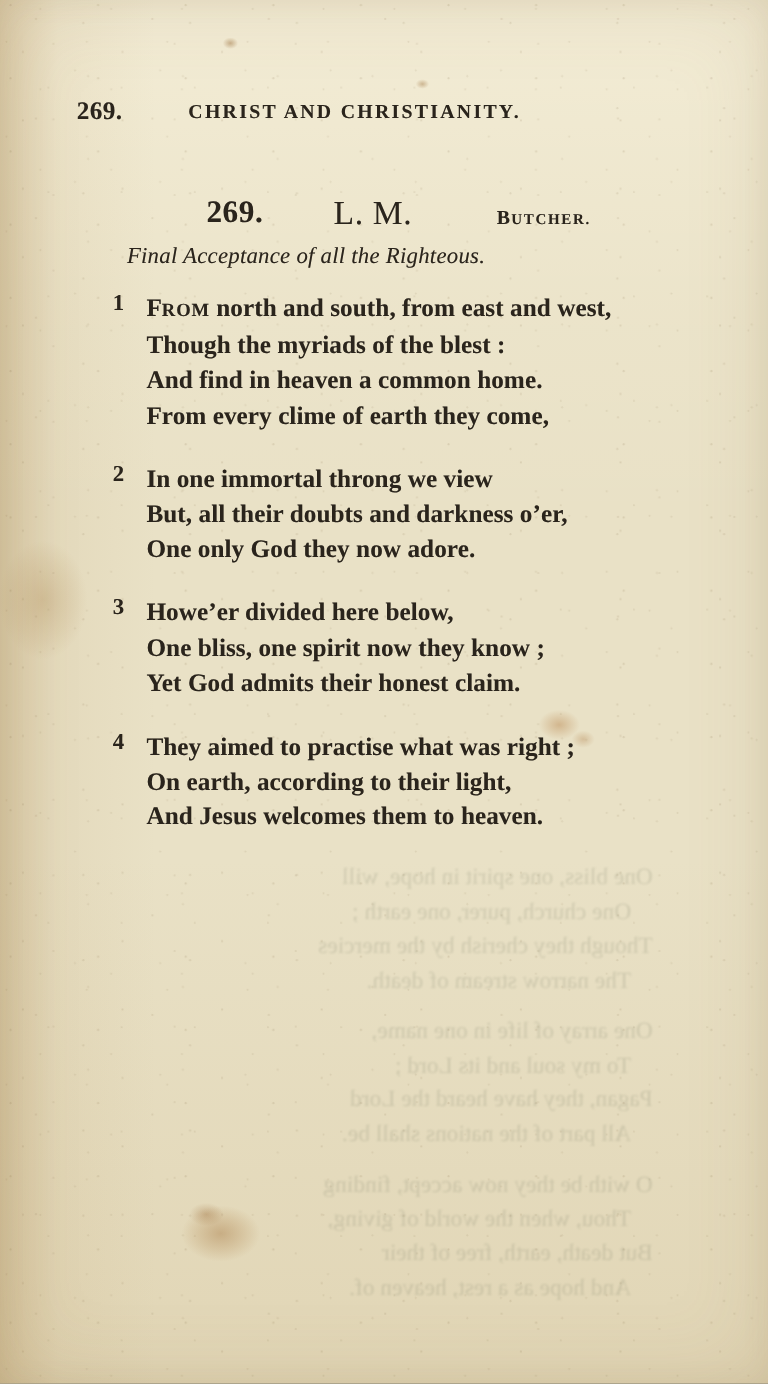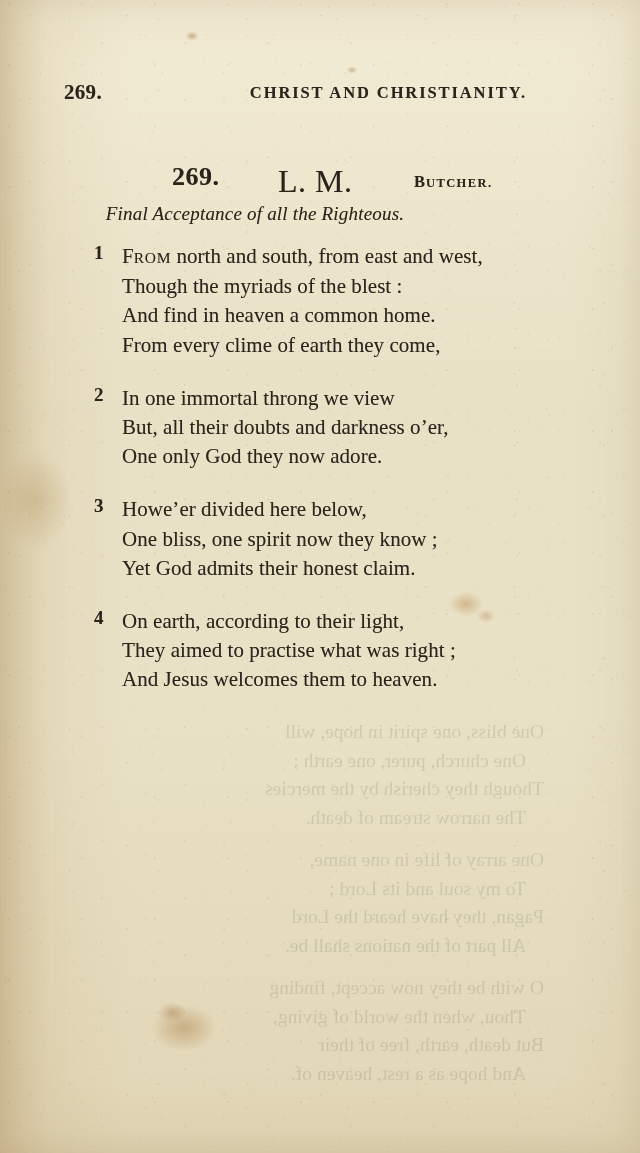--- a/index.html
+++ b/index.html
@@ -94,21 +94,21 @@
     font-weight: bold;
     letter-spacing: 0.3px;
   }
   .head-title {
     position: absolute;
     left: 0;
     top: 3px;
     width: 527px;
     padding-left: 64px;
     box-sizing: border-box;
-    text-align: right;
+    text-align: center;
     font-size: 16.5px;
     font-weight: bold;
     letter-spacing: 1.9px;
     text-transform: uppercase;
   }
 
   
   .hymn-head {
     position: absolute;
     left: 0;
@@ -121,21 +121,21 @@
     left: 172px;
     top: 0;
     font-size: 26px;
     font-weight: bold;
     letter-spacing: 0.5px;
   }
   .hymn-meter {
     position: absolute;
     left: 278px;
     top: 1px;
-    font-size: 32px;
+    font-size: 28px;
     letter-spacing: 0.5px;
   }
   .hymn-author {
     position: absolute;
     left: 414px;
     top: 10px;
     font-size: 12.5px;
     letter-spacing: 1.4px;
     font-weight: bold;
   }
@@ -172,20 +172,21 @@
     position: absolute;
     left: 0;
     top: 0;
     width: 22px;
     text-align: left;
     font-size: 19px;
     font-weight: bold;
   }
   .lines {
     padding-left: 28px;
+    font-weight: bold;
   }
   .line {
     font-size: 21px;
     line-height: 29.2px;
     white-space: nowrap;
     letter-spacing: 0.05px;
   }
   .smallcaps-init .initcap {
     font-size: 21px;
   }
@@ -276,22 +277,22 @@
       <div class="lines">
         <div class="line">Howe’er divided here below,</div>
         <div class="line">One bliss, one spirit now they know ;</div>
         <div class="line">Yet God admits their honest claim.</div>
       </div>
     </div>
 
     <div class="stanza">
       <div class="stanza-number">4</div>
       <div class="lines">
+        <div class="line">They aimed to practise what was right ;</div>
         <div class="line">On earth, according to their light,</div>
-        <div class="line">They aimed to practise what was right ;</div>
         <div class="line">And Jesus welcomes them to heaven.</div>
       </div>
     </div>
 
   </div>
 
   <div class="vignette"></div>
 </div>
 
 </body></html>

